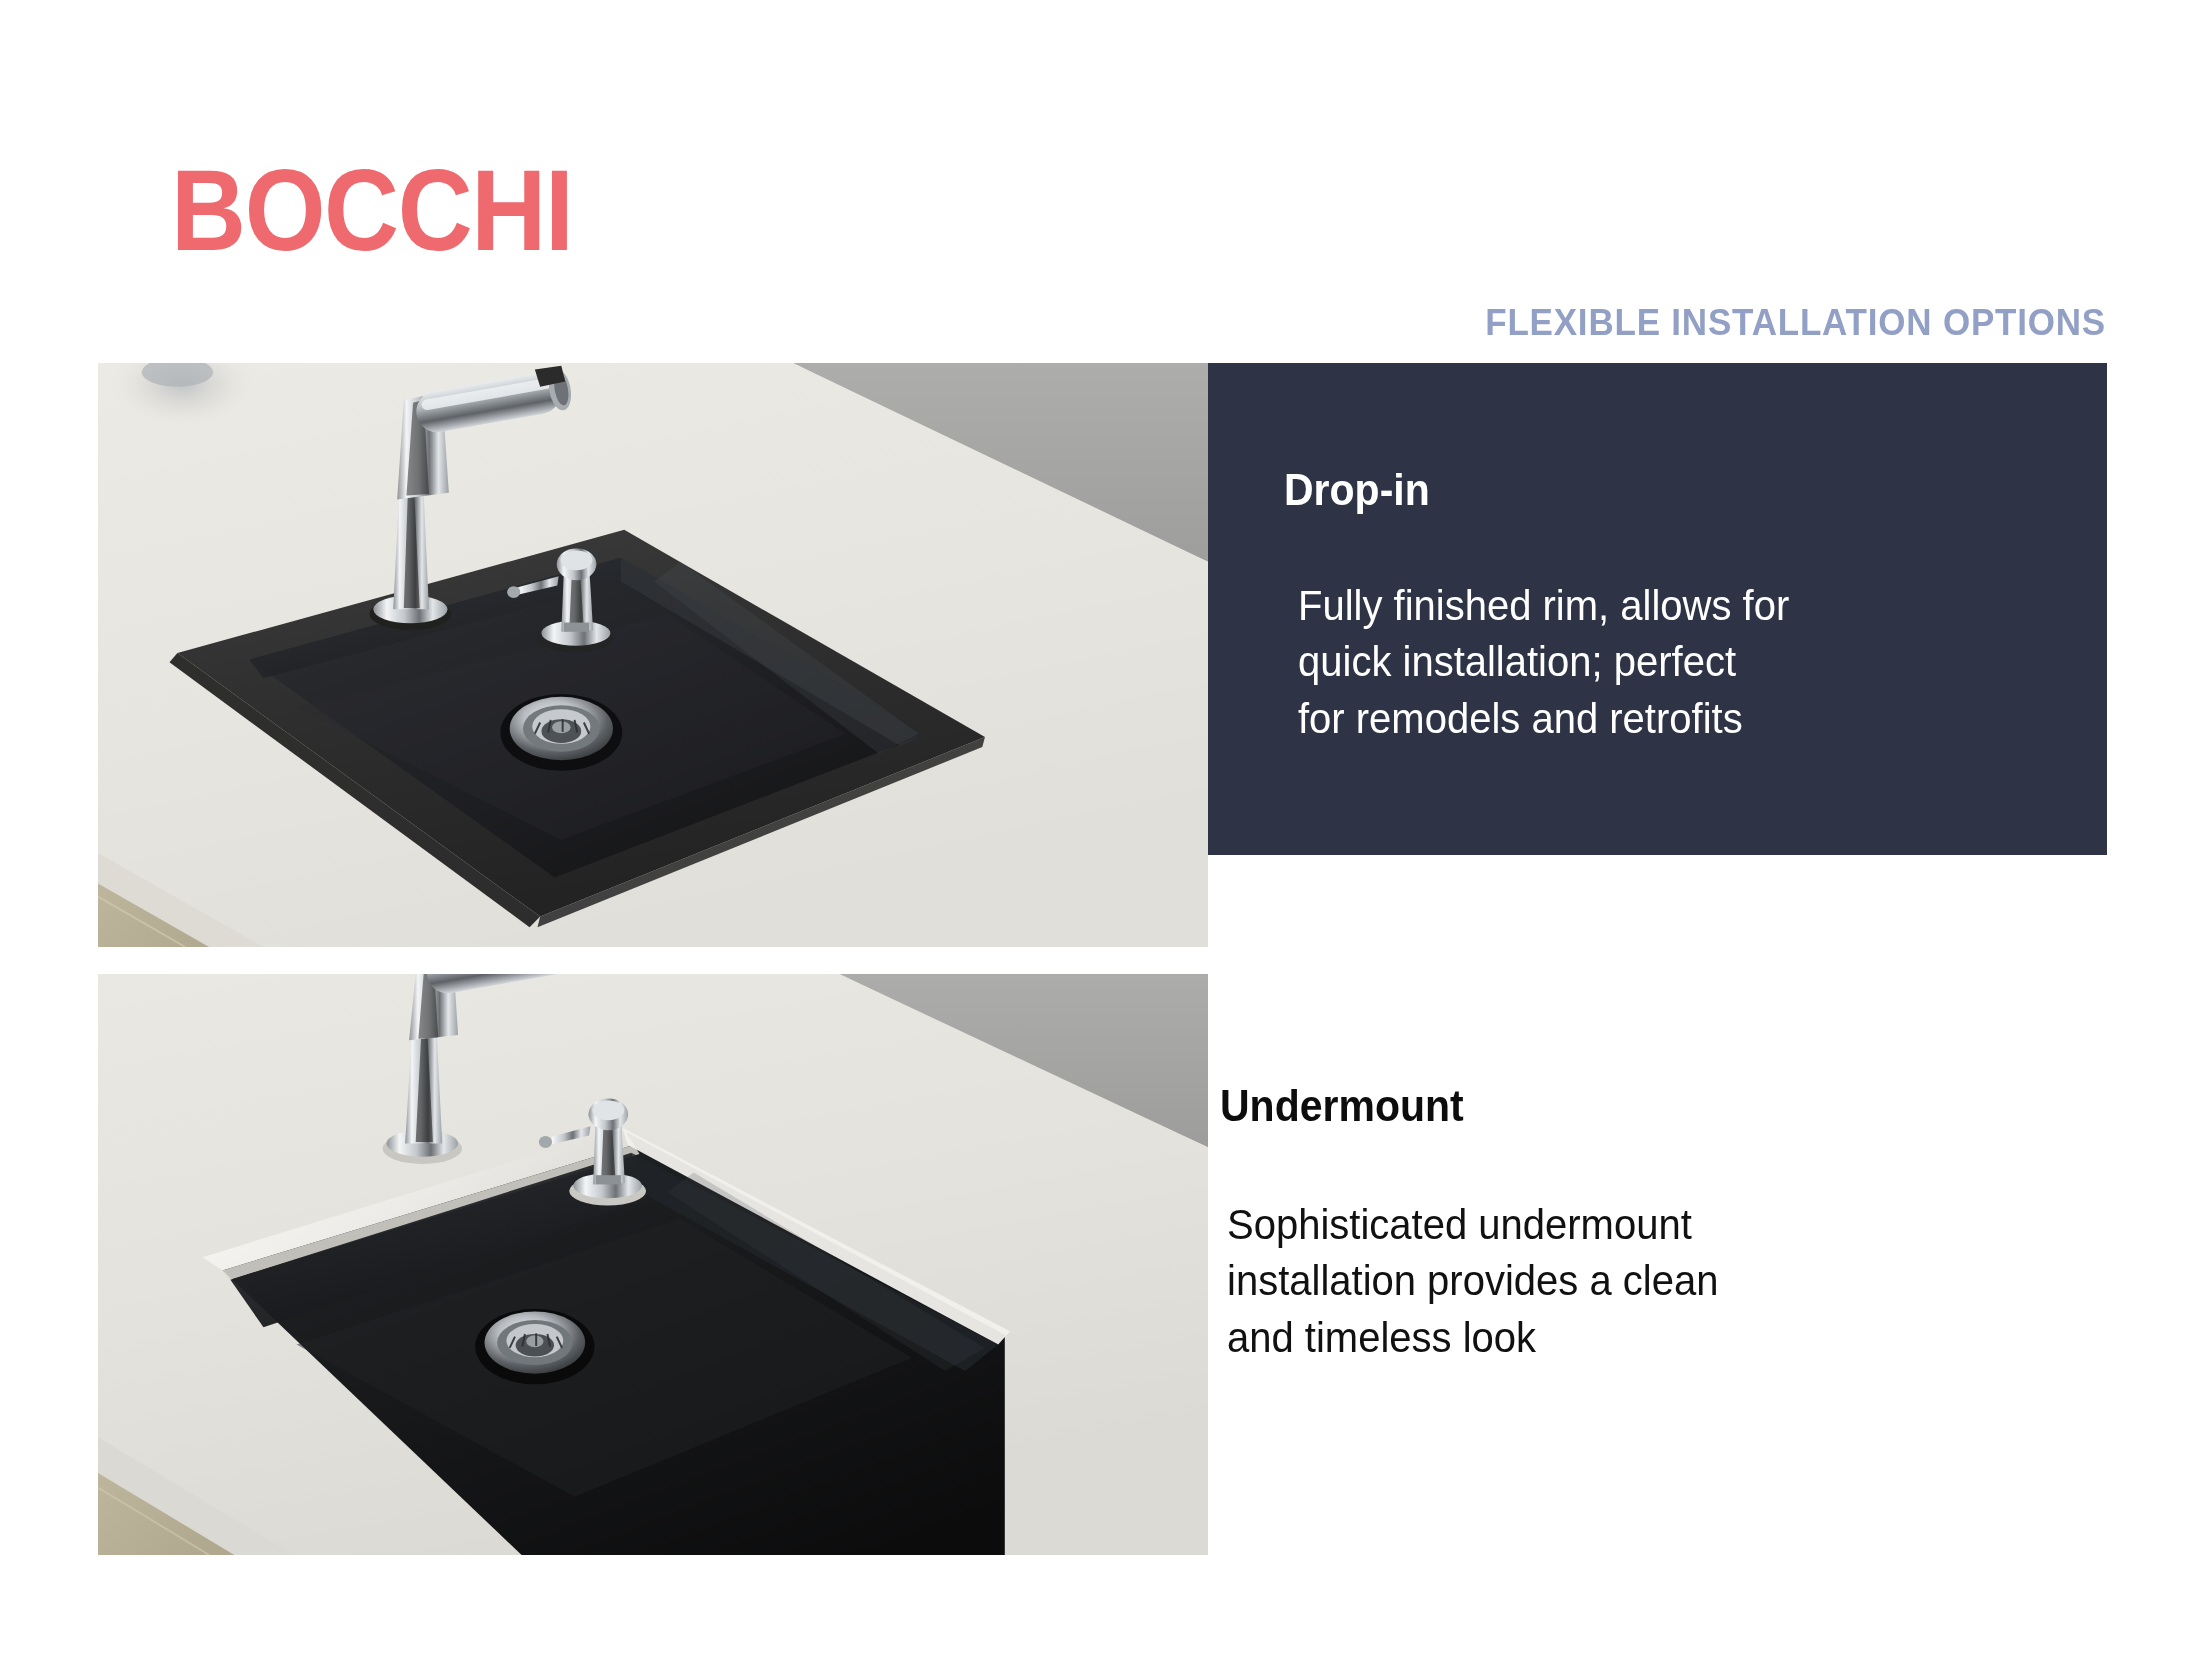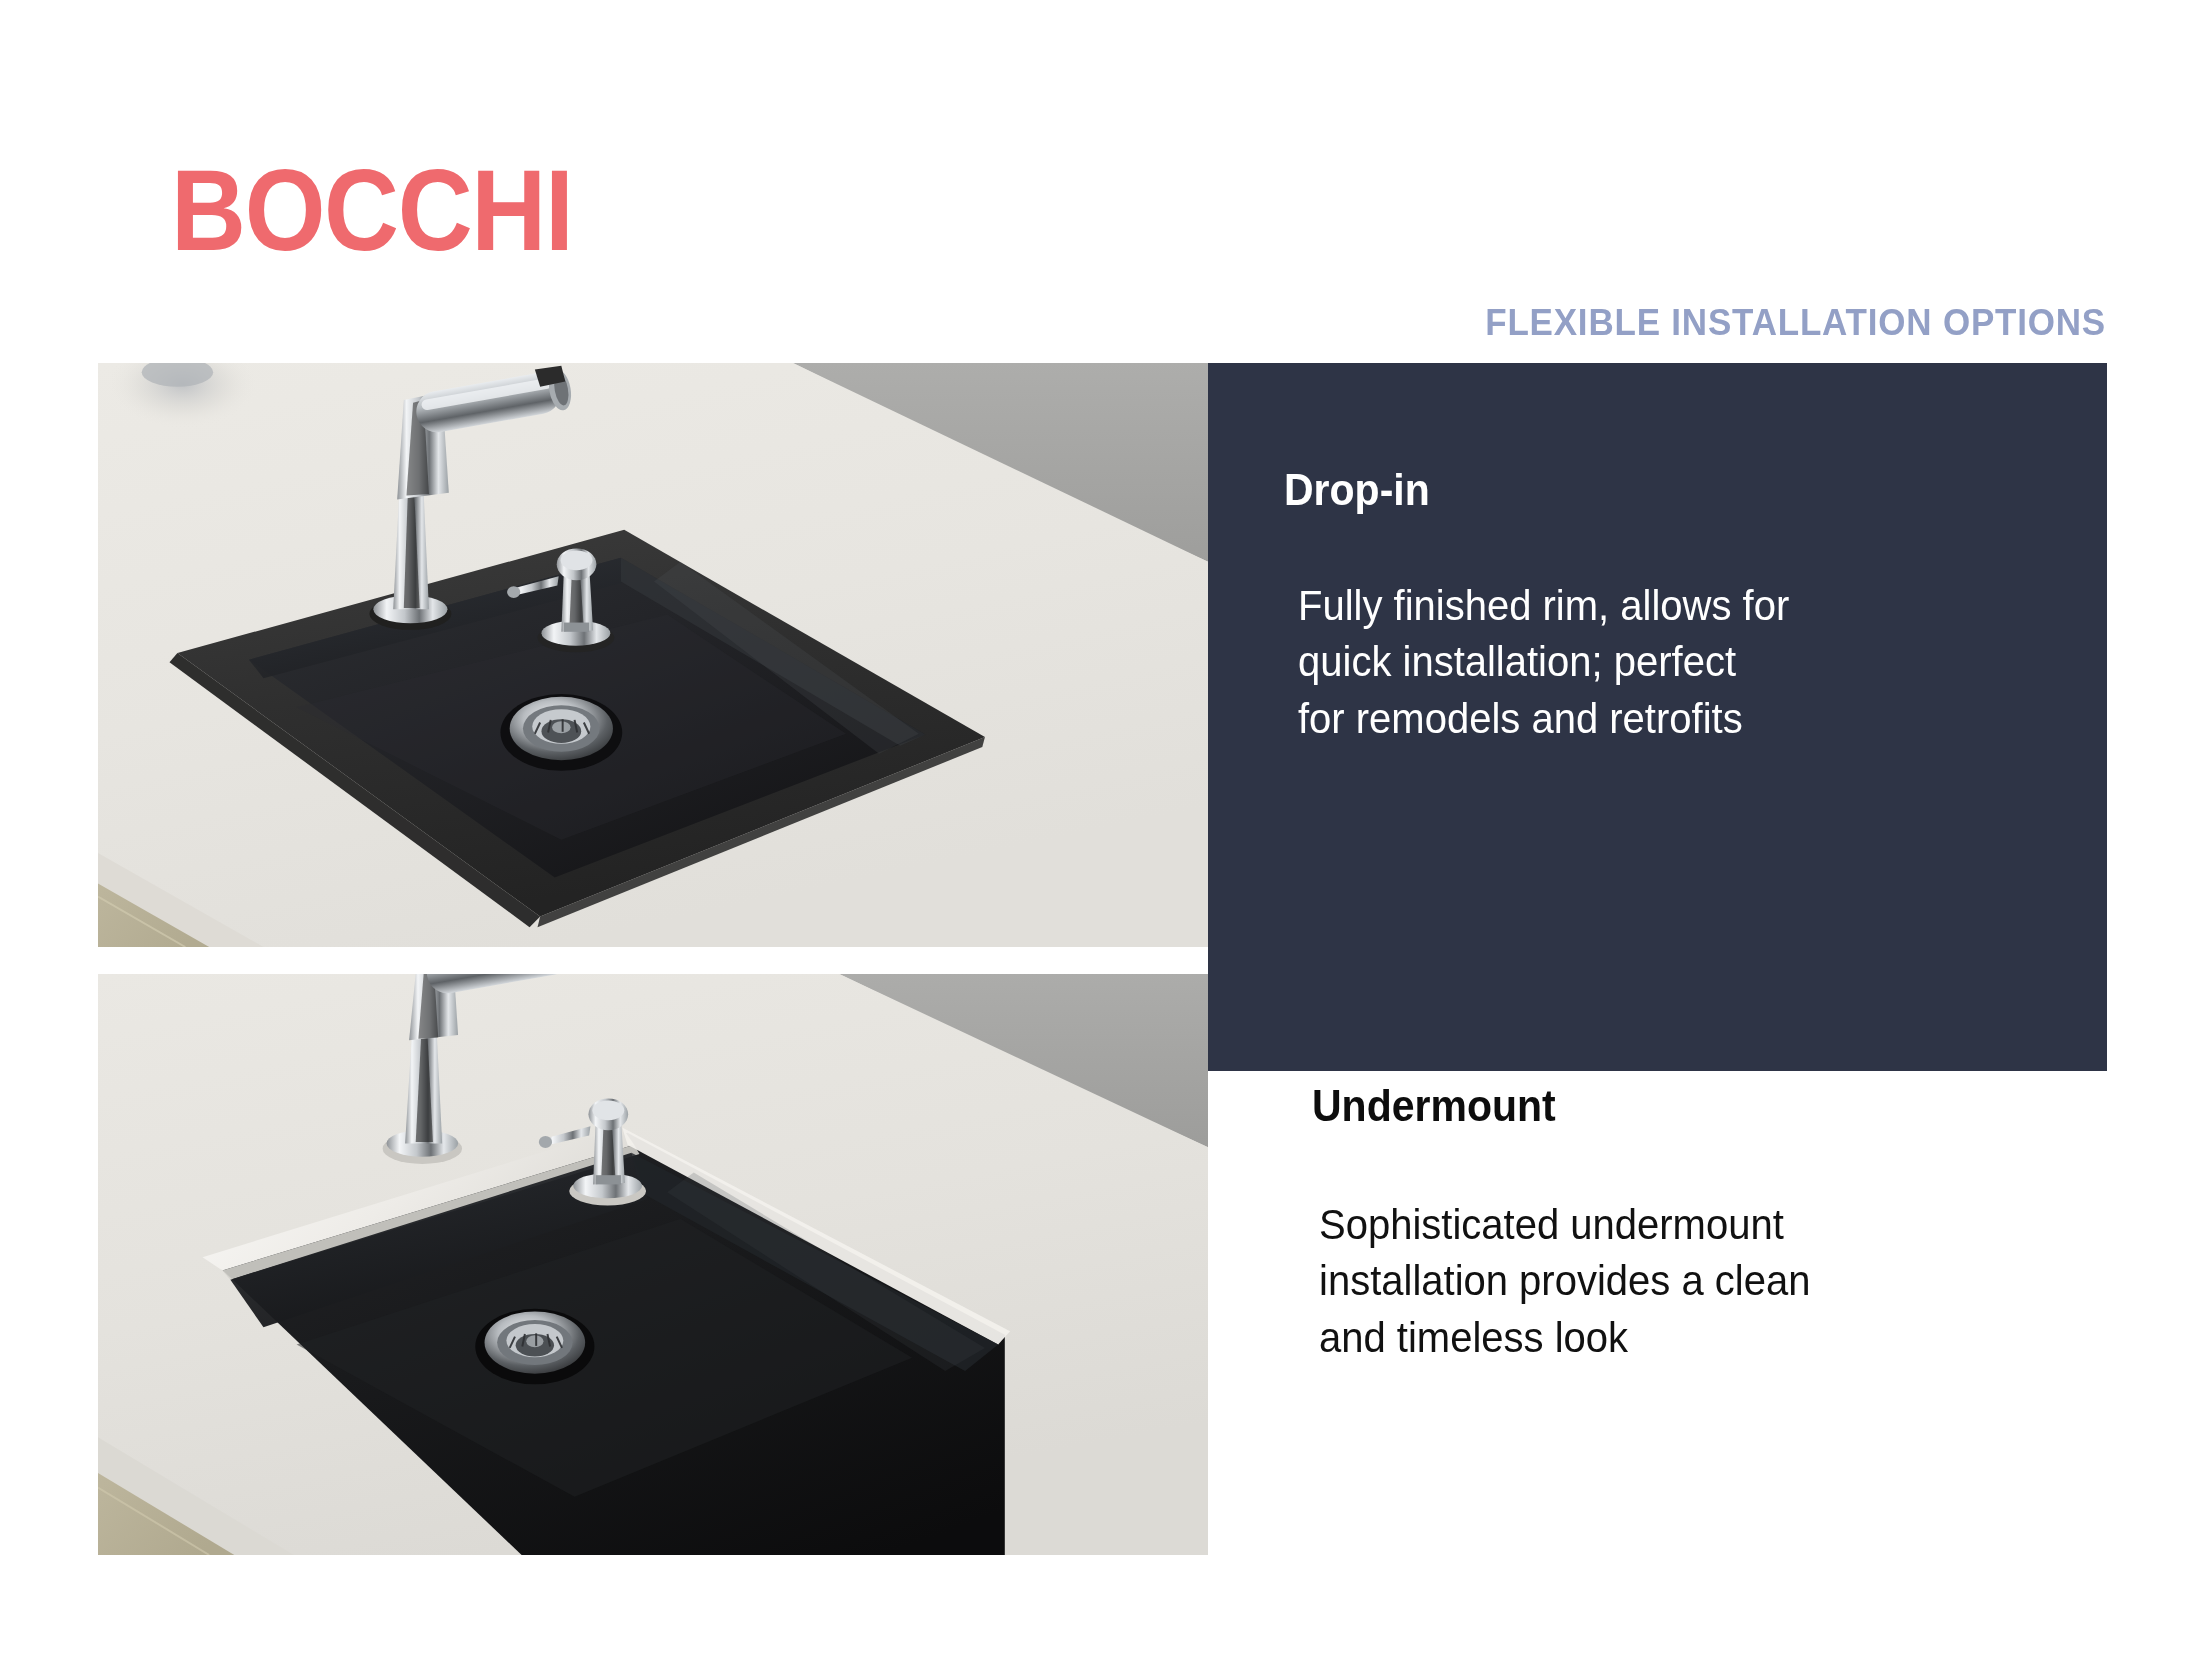--- a/index.html
+++ b/index.html
@@ -49,21 +49,21 @@
     background: #e6e4df;
   }
   #photo-dropin  { left: 98px; top: 363px;  width: 1110px; height: 584px; }
   #photo-under   { left: 98px; top: 974px; width: 1110px; height: 581px; }
   .photo-frame svg { display: block; width: 100%; height: 100%; }
 
   
   #dropin-panel {
     position: absolute;
     left: 1208px; top: 363px;
-    width: 899px; height: 708px;
+    width: 899px; height: 492px;
     background: #2e3446;
   }
   #dropin-title {
     position: absolute;
     left: 76px; top: 101px;
     font-size: 41px;
     font-weight: 700;
     color: #ffffff;
     transform: scaleY(1.1);
     transform-origin: left top;
@@ -78,21 +78,21 @@
     line-height: 1.30;
     color: #ffffff;
     transform: scaleY(1.08);
     transform-origin: left top;
     white-space: pre-line;
   }
 
   
   #under-block {
     position: absolute;
-    left: 1236px; top: 974px;
+    left: 1144px; top: 974px;
     width: 899px; height: 581px;
   }
   #under-title {
     position: absolute;
     left: 76px; top: 106px;
     font-size: 41px;
     font-weight: 700;
     color: #0d0d0d;
     transform: scaleY(1.1);
     transform-origin: left top;

